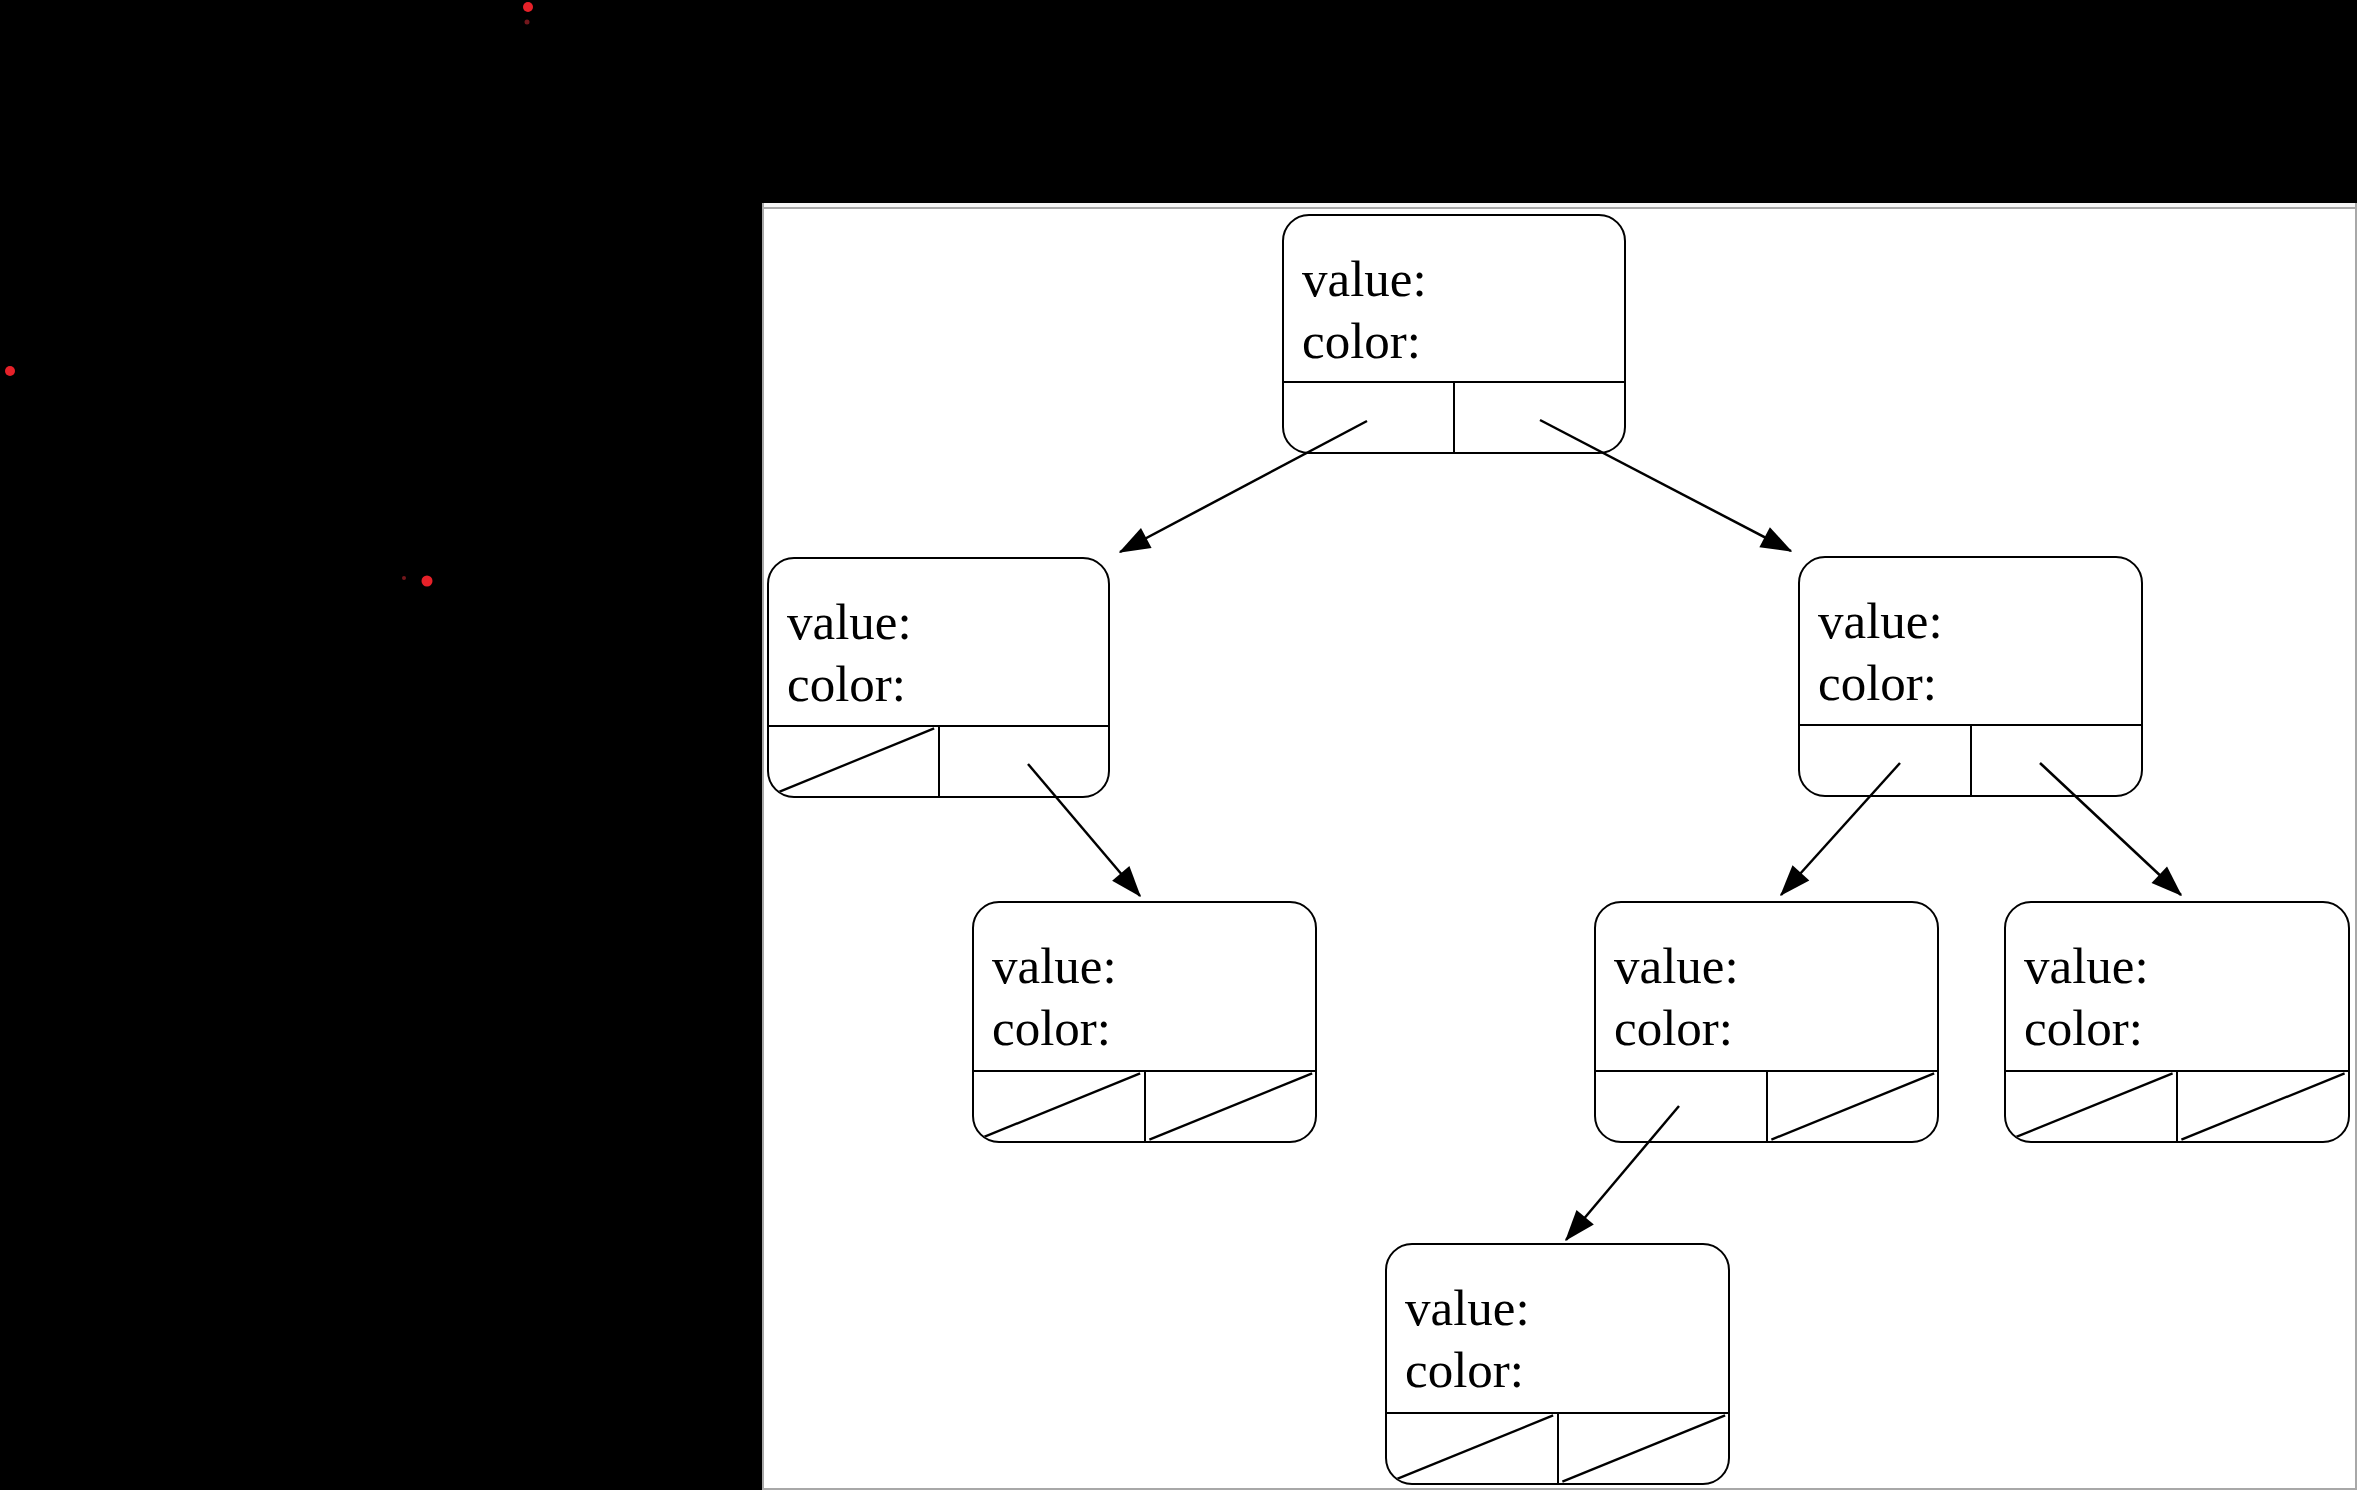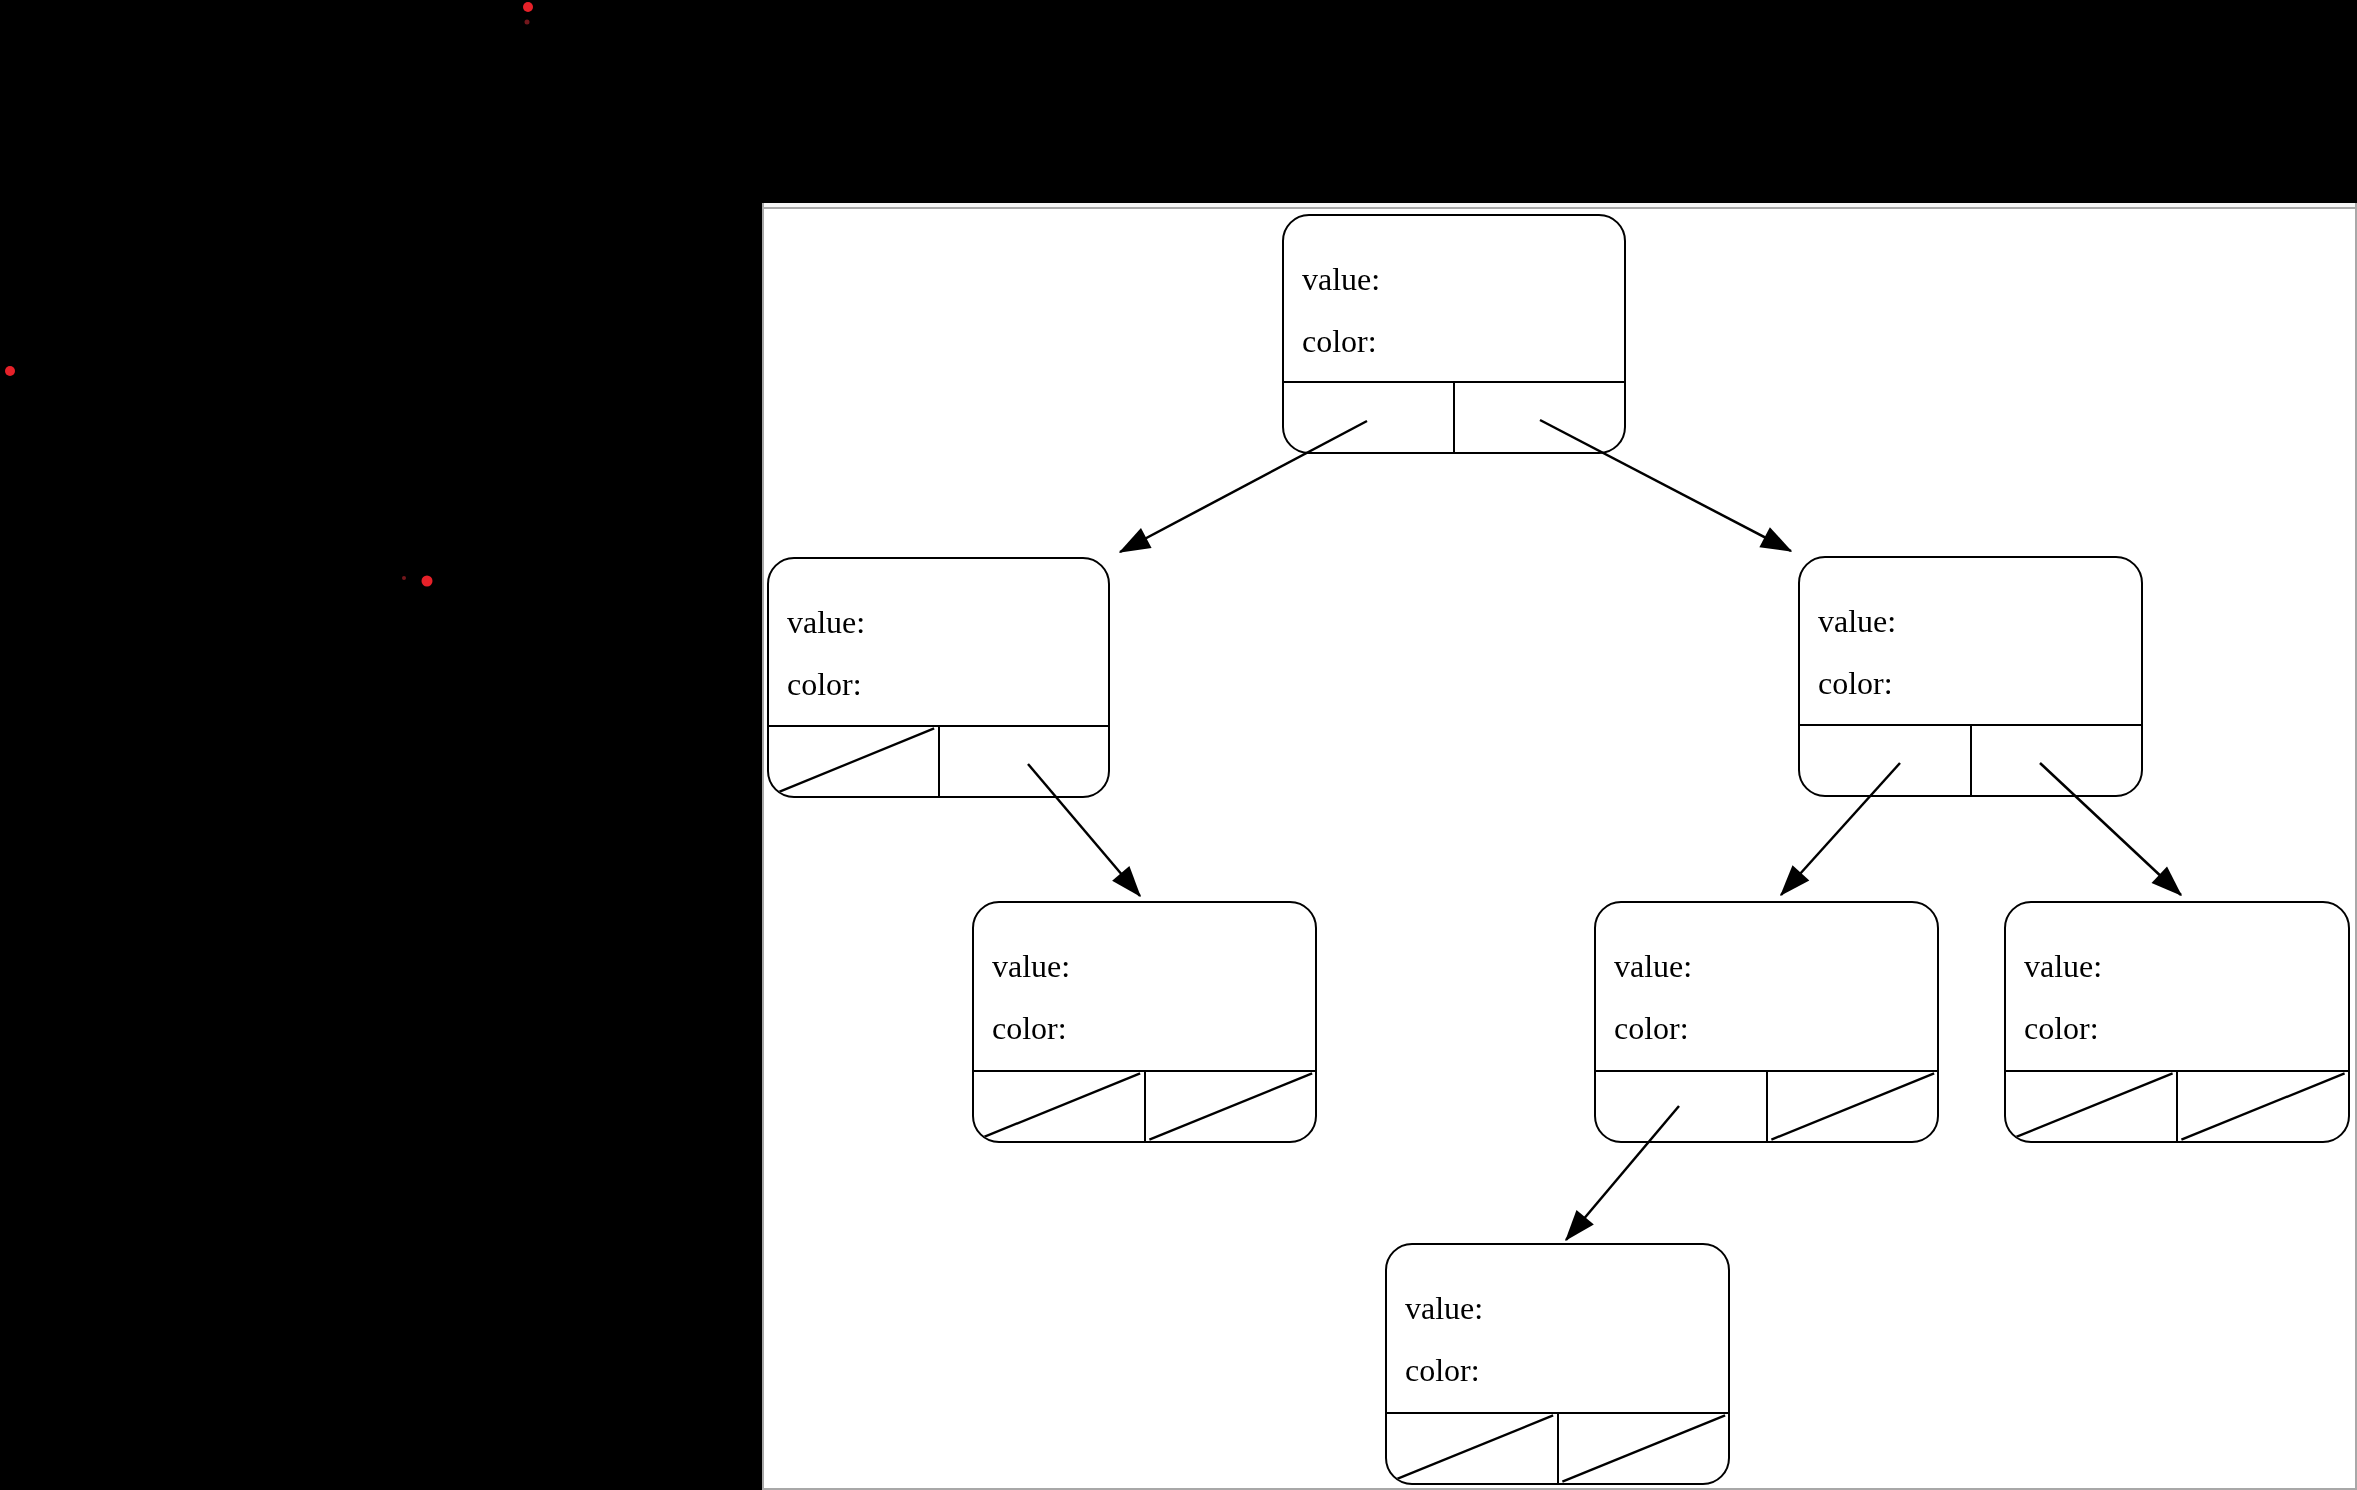--- a/index.html
+++ b/index.html
@@ -29,21 +29,21 @@
     background:#ffffff;
     border:2.5px solid #000000;
     border-radius:27px;
     display:flex;
     flex-direction:column;
     overflow:hidden;
   }
   .node-text{
     flex:1;
     padding:32px 0 0 18px;
-    font-size:32px;
+    font-size:51px;
     line-height:62px;
     color:#000000;
     white-space:pre;
   }
   .node-pointers{
     height:69px;
     border-top:2.5px solid #000000;
     display:flex;
   }
   .cell{flex:1;position:relative;}

